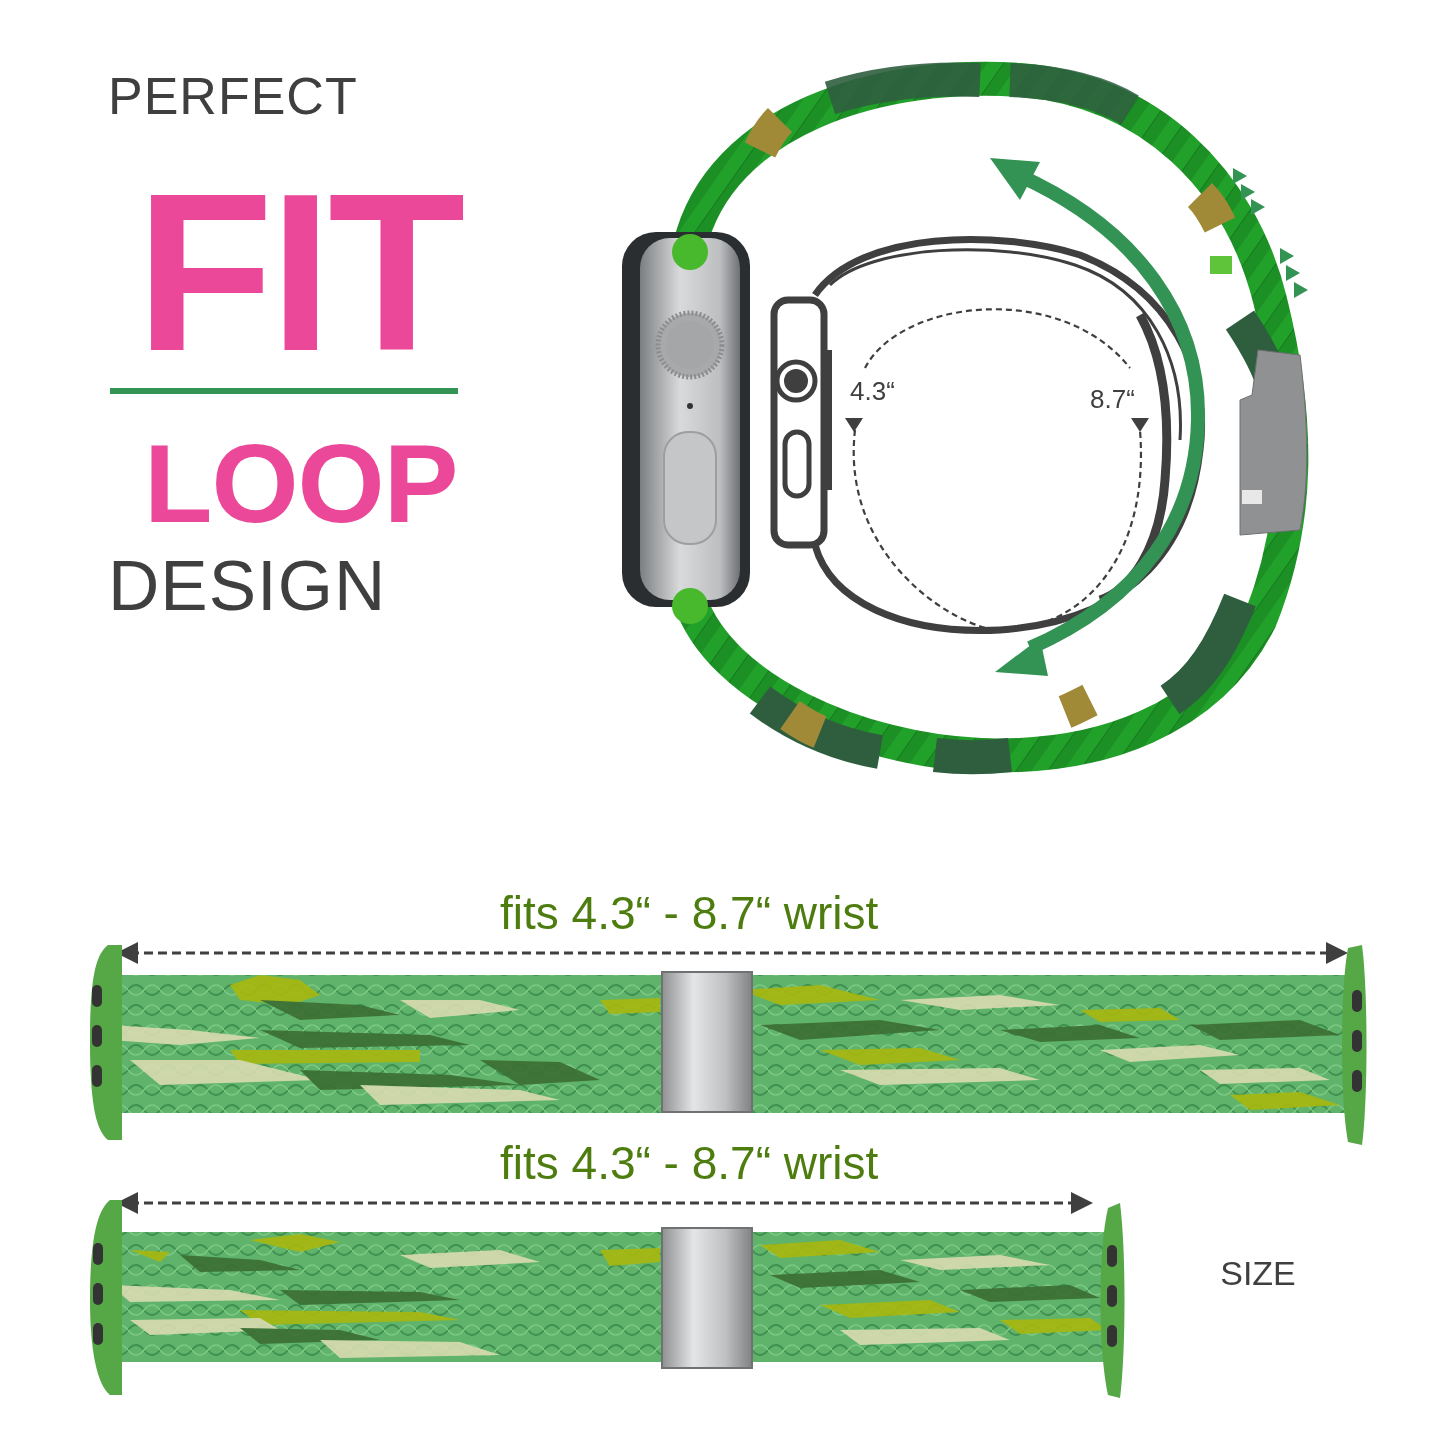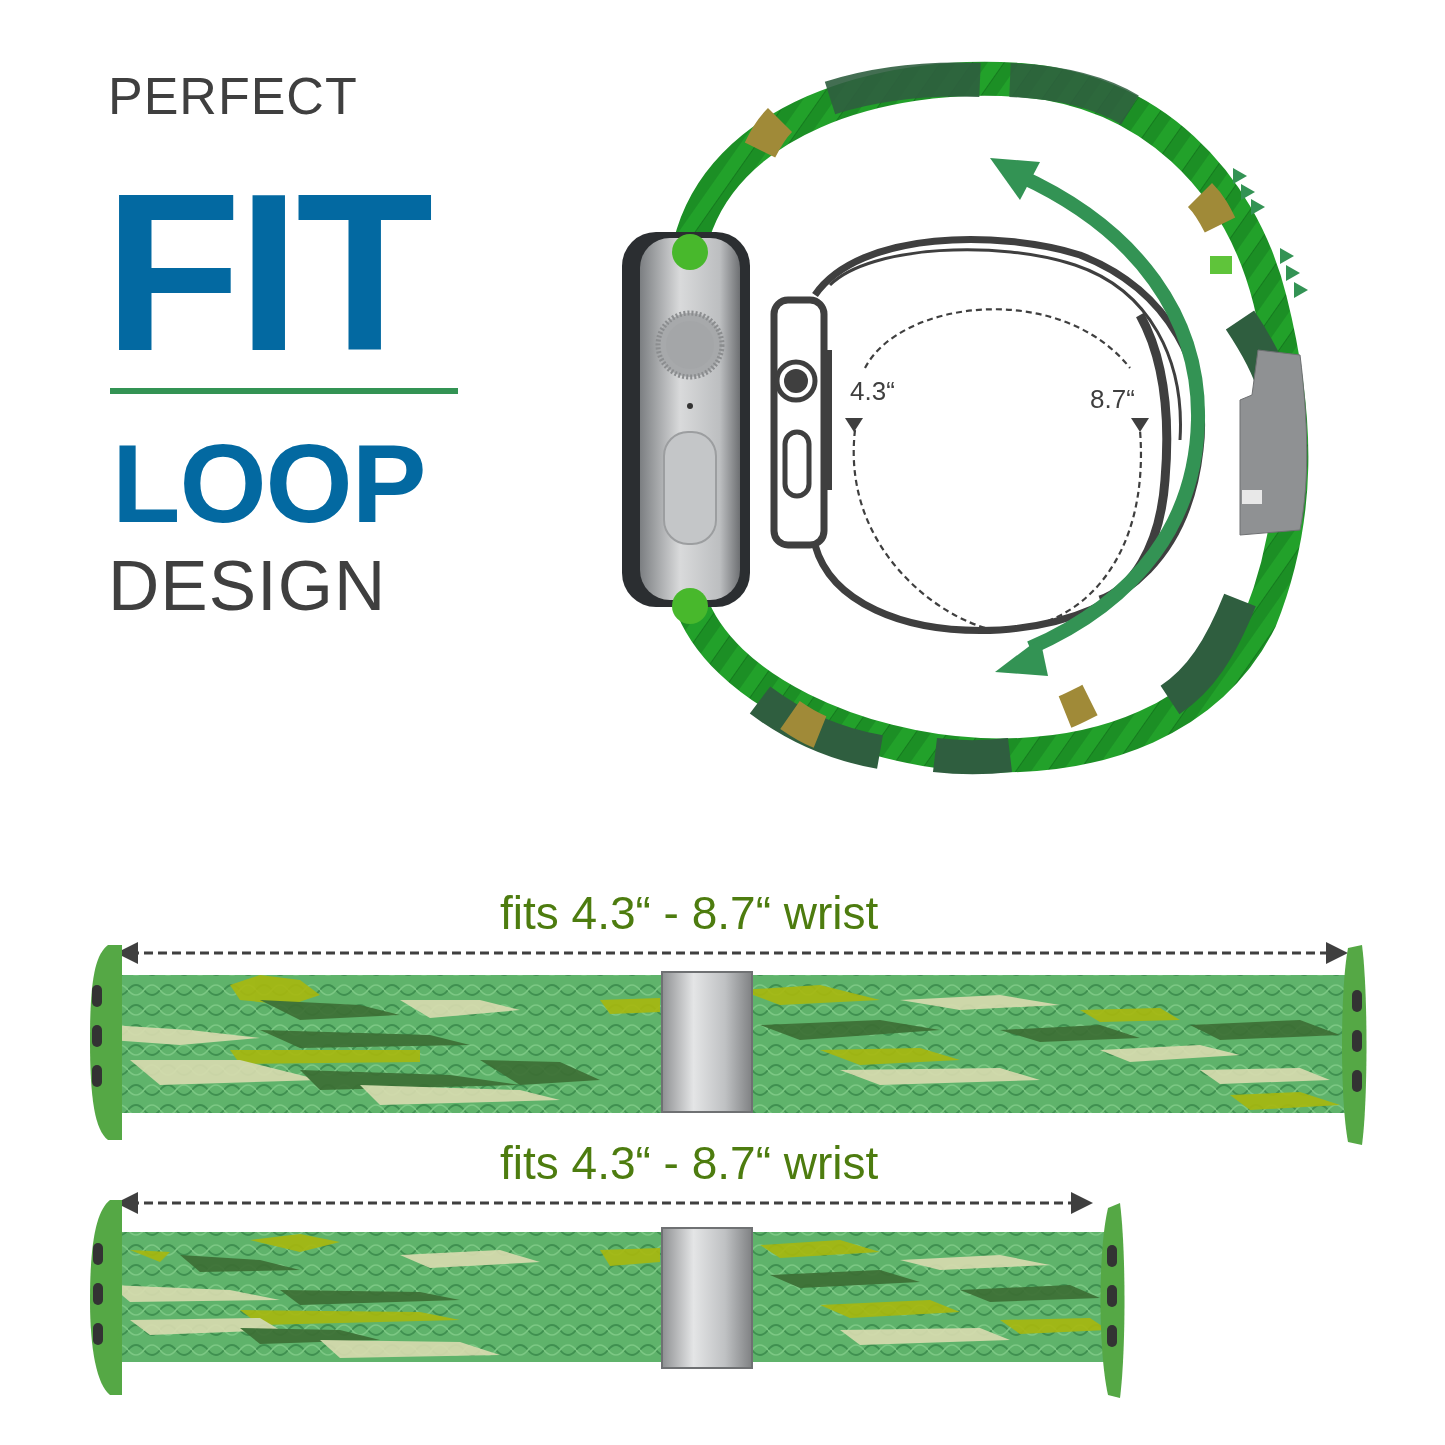--- a/index.html
+++ b/index.html
@@ -1,19 +1,19 @@
 <!DOCTYPE html>
 <html><head>
 <meta charset="utf-8">
 <style>
   html, body { margin:0; padding:0; background:#ffffff; }
   body { width:1445px; height:1445px; position:relative; overflow:hidden; font-family:"Liberation Sans", sans-serif; }
   .abs { position:absolute; }
   .dark { color:#3f3f3f; }
-  .green { color:#0369a1; }
+  .green { color:#ec4899;margin-left:32px; }
   .t-perfect { left:108px; top:70px; font-size:52px; letter-spacing:1px; line-height:1; font-weight:400; }
   .t-fit { left:104px; top:160px; font-size:225px; font-weight:700; line-height:1; letter-spacing:-4px; }
   .t-line { left:110px; top:388px; width:348px; height:6px; background:#339354; }
   .t-loop { left:112px; top:428px; font-size:112px; font-weight:700; line-height:1; letter-spacing:-1px; }
   .t-design { left:108px; top:550px; font-size:71px; line-height:1; letter-spacing:1px; }
 
   .fits { font-size:46px; line-height:1; color:#4d7c0f; }
   .fits1 { left:500px; top:890px; }
   .fits2 { left:500px; top:1140px; }
 
@@ -196,13 +196,14 @@
   </g>
 </svg>
 
 <div class="abs lbl lbl43">4.3“</div>
 <div class="abs lbl lbl87">8.7“</div>
 
 <div class="abs fits fits1">fits 4.3“ - 8.7“ wrist</div>
 <div class="abs fits fits2">fits 4.3“ - 8.7“ wrist</div>
 
 <div class="abs size-adj">
+  <div>SIZE</div>
 </div>
 
 </body></html>

